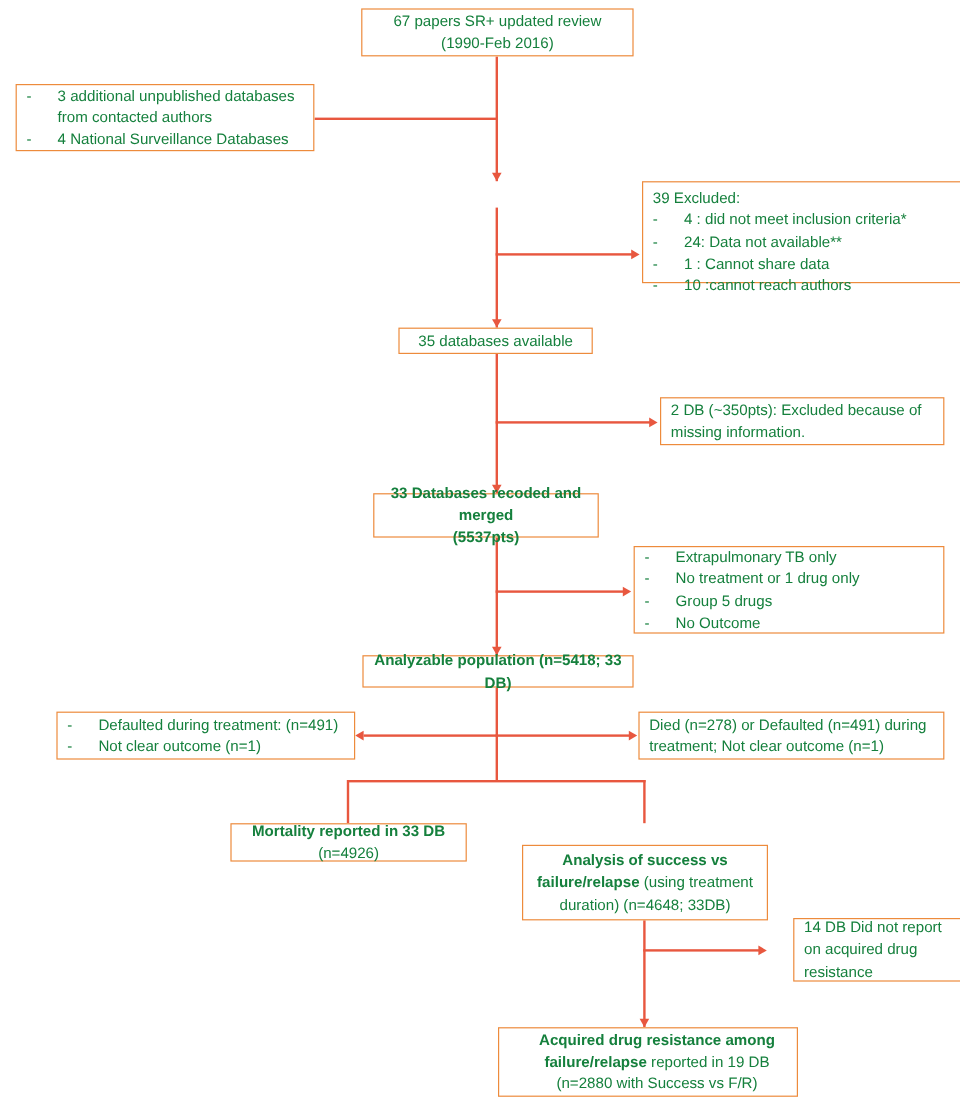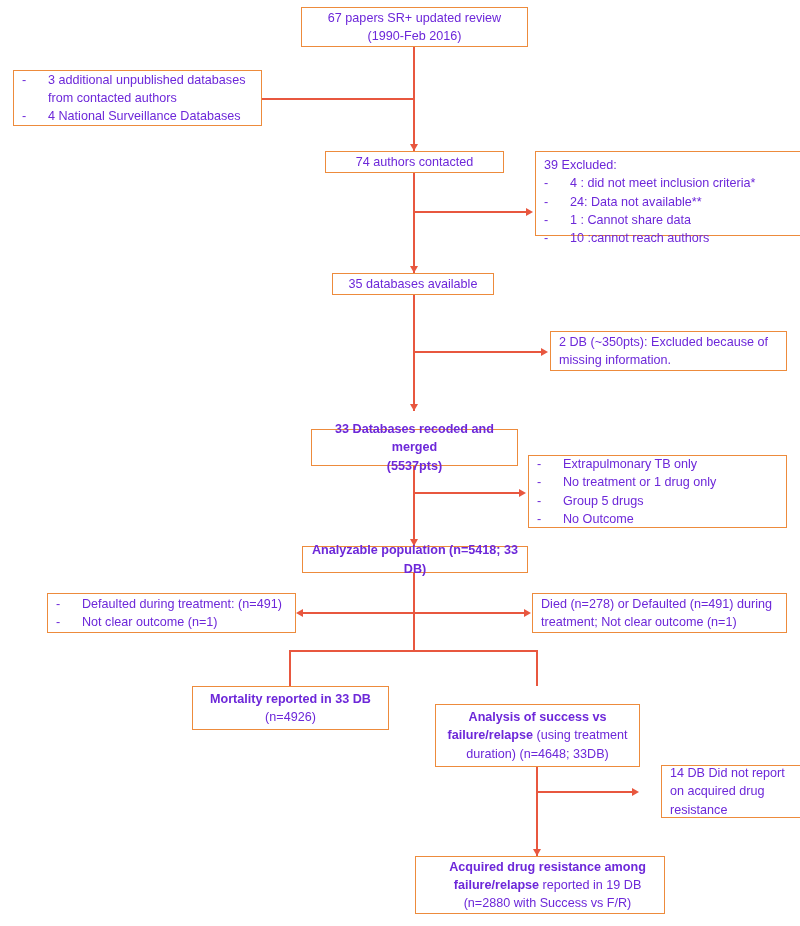--- a/index.html
+++ b/index.html
@@ -15,21 +15,21 @@
     width: 800px;
     height: 926px;
     background: #ffffff;
     overflow: hidden;
   }
   .box {
     position: absolute;
     box-sizing: border-box;
     border: 1.6px solid #ED8B3C;
     background: #ffffff;
-    color: #6d28d9;
+    color: #15803d;
     font-size: 12.6px;
     line-height: 1.45;
     display: flex;
     flex-direction: column;
     justify-content: center;
     z-index: 3;
   }
   .box.center {
     align-items: center;
     text-align: center;
@@ -144,23 +144,20 @@
           <span class="dash">-</span>
           <span class="btxt">3 additional unpublished databases from contacted  authors</span>
         </div>
       <div class="bl">
           <span class="dash">-</span>
           <span class="btxt">4 National Surveillance Databases</span>
         </div>
     </div>
   </div>
 
-  <div class="box center pad" style="left:325px; top:151px; width:179px; height:22px;">
-    <div>74 authors contacted</div>
-  </div>
 
   <div class="box left pad" style="left:535px; top:151px; width:295px; height:85px;justify-content:space-between;">
     <div>39 Excluded:</div>
     <div class="bullets">
       <div class="bl">
           <span class="dash">-</span>
           <span class="btxt">4 : did not meet inclusion criteria*</span>
         </div>
       <div class="bl">
           <span class="dash">-</span>
@@ -179,21 +176,21 @@
 
   <div class="box center pad" style="left:332px; top:273px; width:162px; height:22px;">
     <div>35 databases available</div>
   </div>
 
   <div class="box left pad" style="left:550px; top:331px; width:237px; height:40px;">
     <div>2 DB (~350pts): Excluded because of</div>
     <div>missing information.</div>
   </div>
 
-  <div class="box center pad bold" style="left:311px; top:429px; width:207px; height:37px;">
+  <div class="box center pad bold" style="left:311px; top:411px; width:188px; height:37px;">
     <div>33 Databases recoded and merged</div>
     <div>(5537pts)</div>
   </div>
 
   <div class="box left pad" style="left:528px; top:455px; width:259px; height:73px;">
     <div class="bullets">
       <div class="bl">
           <span class="dash">-</span>
           <span class="btxt">Extrapulmonary TB only</span>
         </div>
@@ -227,21 +224,21 @@
           <span class="btxt">Not clear outcome (n=1)</span>
         </div>
     </div>
   </div>
 
   <div class="box left pad" style="left:532px; top:593px; width:255px; height:40px;">
     <div>Died (n=278) or Defaulted  (n=491) during</div>
     <div>treatment; Not clear outcome (n=1)</div>
   </div>
 
-  <div class="box center pad" style="left:192px; top:686px; width:197px; height:44px;">
+  <div class="box center pad" style="left:192px; top:686px; width:197px; height:32px;">
     <div class="bold">Mortality reported in 33 DB</div>
     <div>(n=4926)</div>
   </div>
 
   <div class="box center pad" style="left:435px; top:704px; width:205px; height:63px;">
     <div class="bold">Analysis of success vs</div>
     <div><span class="bold">failure/relapse</span><span> (using treatment</span></div>
     <div>duration) (n=4648; 33DB)</div>
   </div>
 

